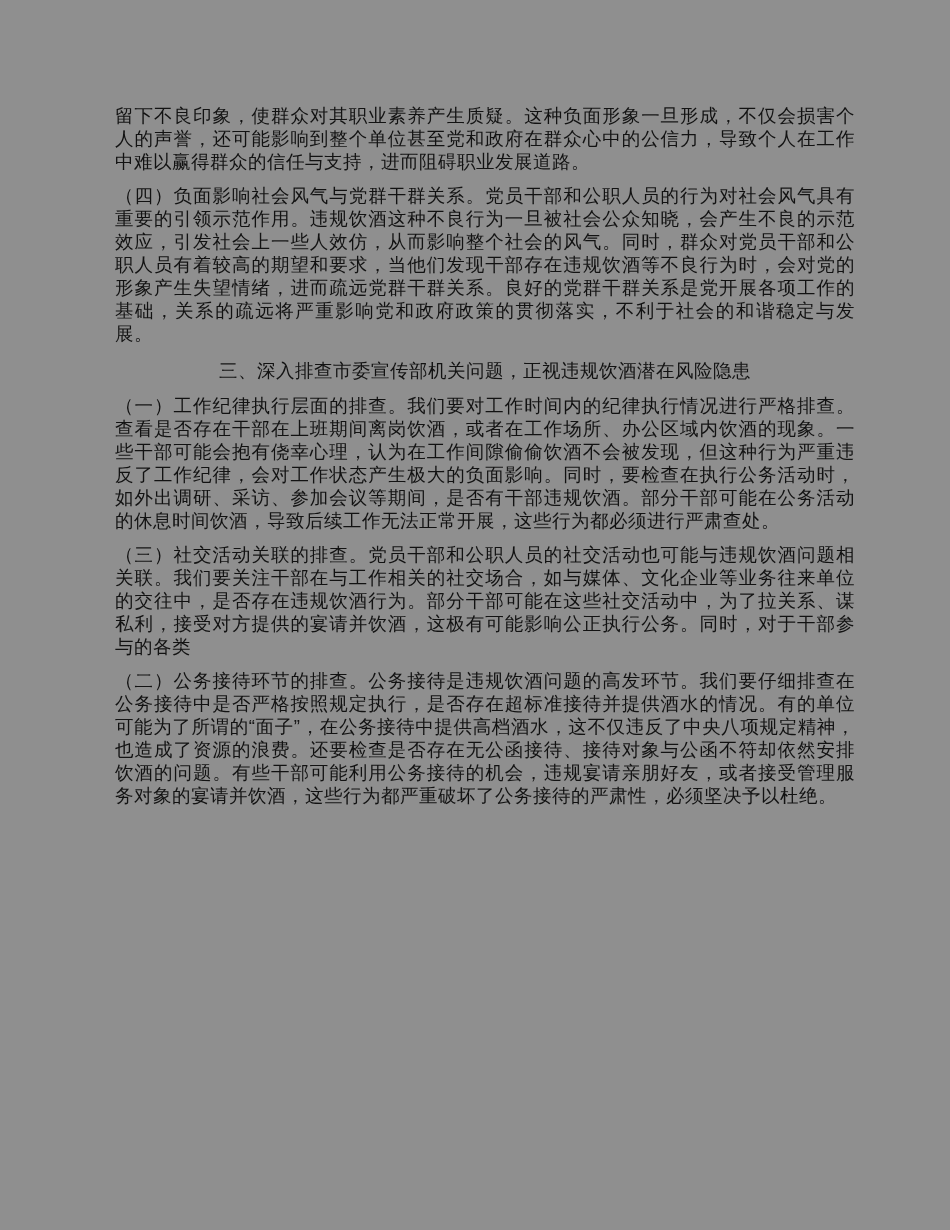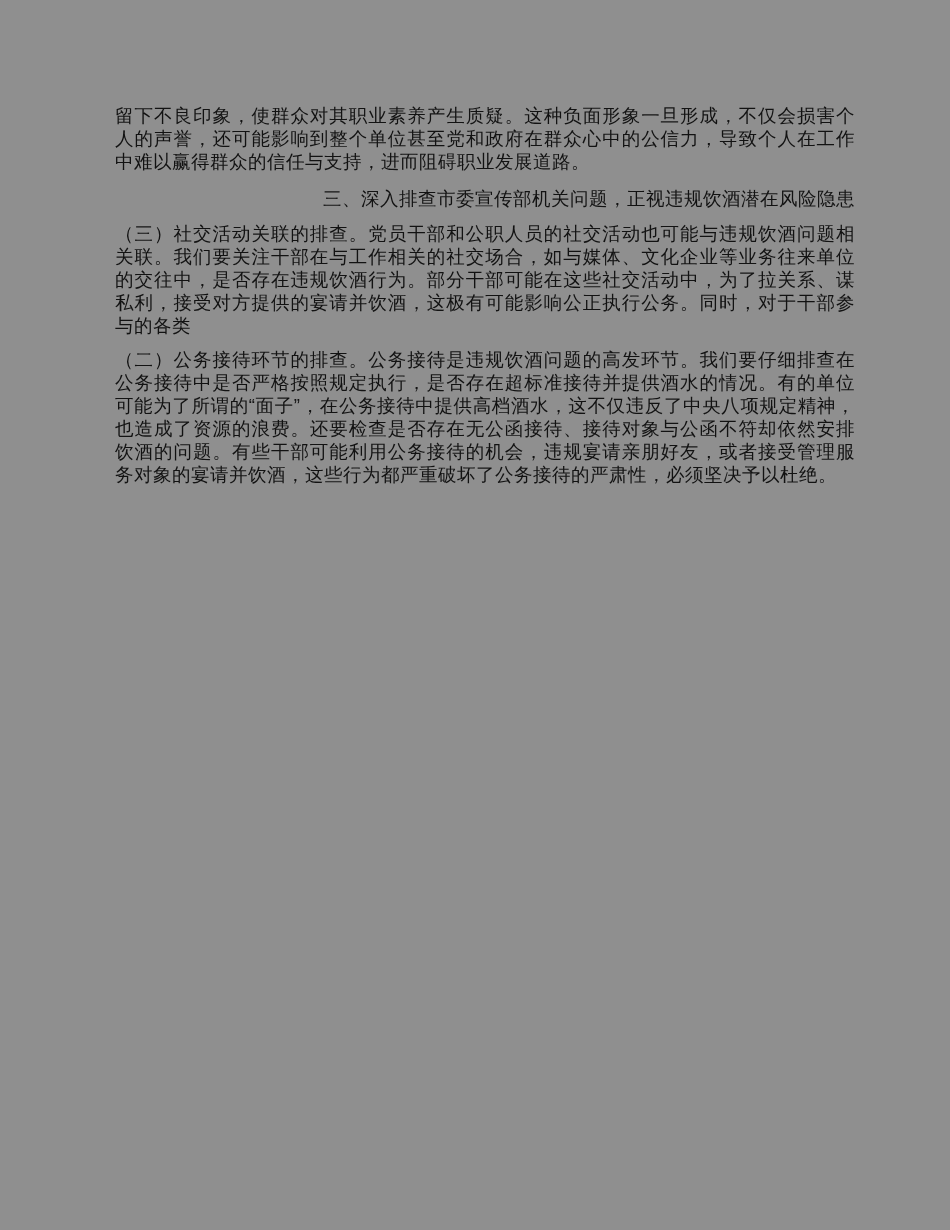--- a/index.html
+++ b/index.html
@@ -27,28 +27,30 @@
     letter-spacing: 0.5px;
   }
   .para {
     margin: 0 0 11px 0;
     text-align: justify;
     text-justify: inter-ideograph;
     word-break: break-all;
   }
   .heading {
     margin: 14px 0 12px 0;
-    text-align: right;
+    text-align: center;
     font-weight: normal;
     word-break: break-all;
   }
 </style>
 </head>
 <body style="background: rgb(143, 143, 143);">
 
 <div class="doc-page">
   <div class="doc-body" style="color: rgb(18, 18, 18);">
     <p class="para">留下不良印象，使群众对其职业素养产生质疑。这种负面形象一旦形成，不仅会损害个人的声誉，还可能影响到整个单位甚至党和政府在群众心中的公信力，导致个人在工作中难以赢得群众的信任与支持，进而阻碍职业发展道路。</p>
+    <p class="para">（四）负面影响社会风气与党群干群关系。党员干部和公职人员的行为对社会风气具有重要的引领示范作用。违规饮酒这种不良行为一旦被社会公众知晓，会产生不良的示范效应，引发社会上一些人效仿，从而影响整个社会的风气。同时，群众对党员干部和公职人员有着较高的期望和要求，当他们发现干部存在违规饮酒等不良行为时，会对党的形象产生失望情绪，进而疏远党群干群关系。良好的党群干群关系是党开展各项工作的基础，关系的疏远将严重影响党和政府政策的贯彻落实，不利于社会的和谐稳定与发展。</p>
     <p class="heading">三、深入排查市委宣传部机关问题，正视违规饮酒潜在风险隐患</p>
+    <p class="para">（一）工作纪律执行层面的排查。我们要对工作时间内的纪律执行情况进行严格排查。查看是否存在干部在上班期间离岗饮酒，或者在工作场所、办公区域内饮酒的现象。一些干部可能会抱有侥幸心理，认为在工作间隙偷偷饮酒不会被发现，但这种行为严重违反了工作纪律，会对工作状态产生极大的负面影响。同时，要检查在执行公务活动时，如外出调研、采访、参加会议等期间，是否有干部违规饮酒。部分干部可能在公务活动的休息时间饮酒，导致后续工作无法正常开展，这些行为都必须进行严肃查处。</p>
     <p class="para">（三）社交活动关联的排查。党员干部和公职人员的社交活动也可能与违规饮酒问题相关联。我们要关注干部在与工作相关的社交场合，如与媒体、文化企业等业务往来单位的交往中，是否存在违规饮酒行为。部分干部可能在这些社交活动中，为了拉关系、谋私利，接受对方提供的宴请并饮酒，这极有可能影响公正执行公务。同时，对于干部参与的各类</p>
     <p class="para">（二）公务接待环节的排查。公务接待是违规饮酒问题的高发环节。我们要仔细排查在公务接待中是否严格按照规定执行，是否存在超标准接待并提供酒水的情况。有的单位可能为了所谓的“面子”，在公务接待中提供高档酒水，这不仅违反了中央八项规定精神，也造成了资源的浪费。还要检查是否存在无公函接待、接待对象与公函不符却依然安排饮酒的问题。有些干部可能利用公务接待的机会，违规宴请亲朋好友，或者接受管理服务对象的宴请并饮酒，这些行为都严重破坏了公务接待的严肃性，必须坚决予以杜绝。</p>
   </div>
 </div>
 
 </body></html>

